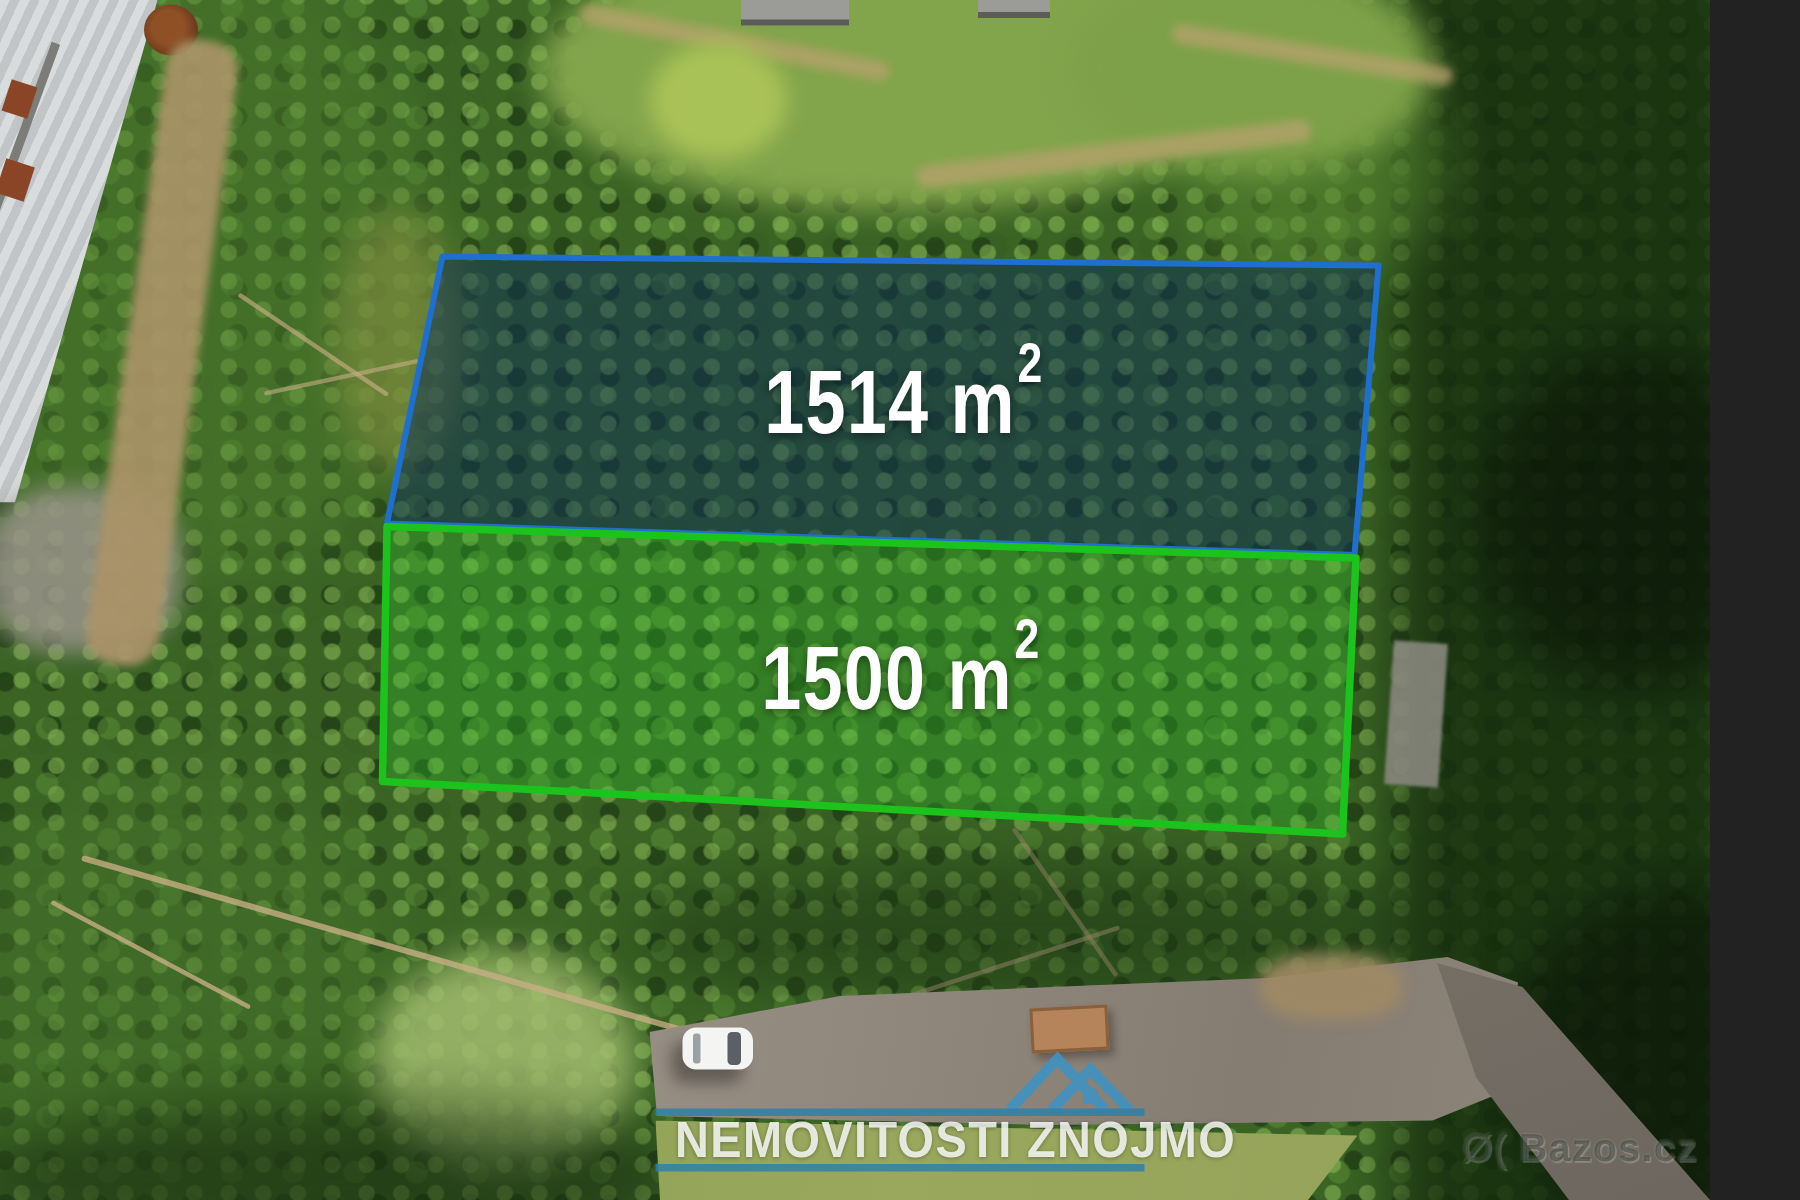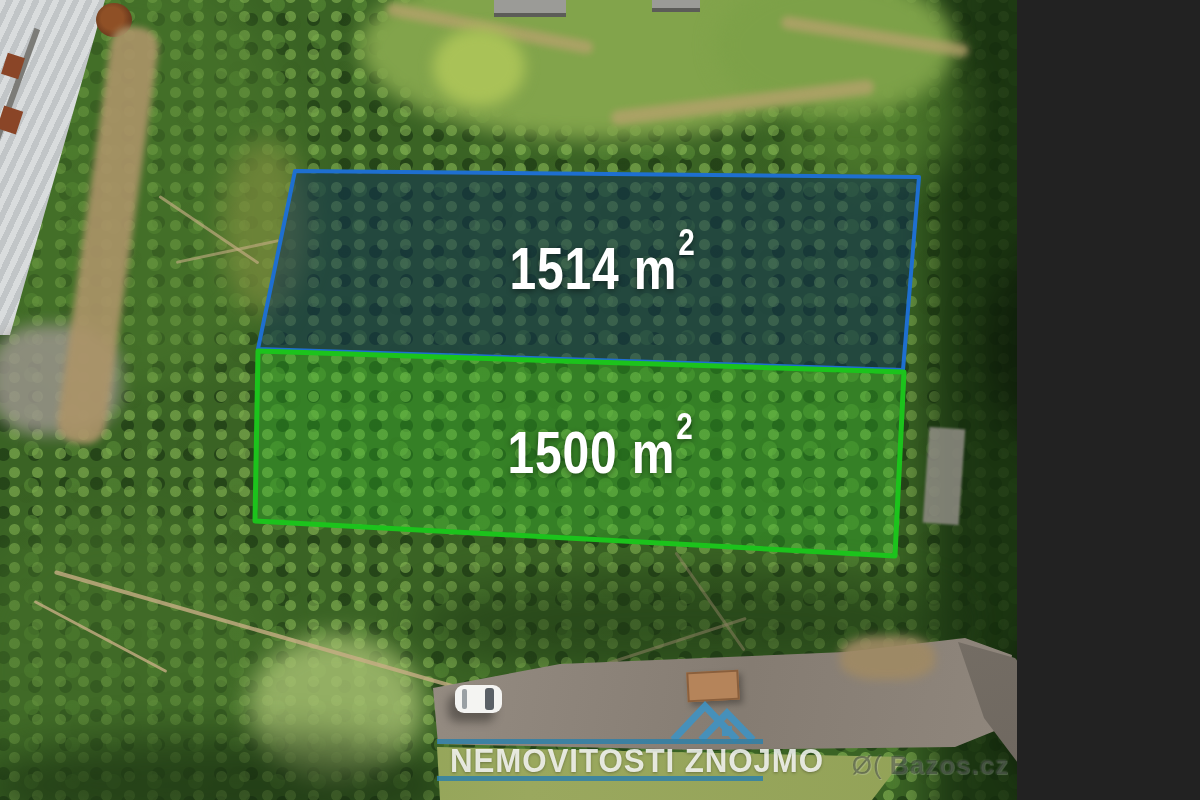--- a/index.html
+++ b/index.html
@@ -1,16 +1,16 @@
 <!DOCTYPE html>
 <html><head>
 <meta charset="utf-8">
 <style>
   html,body{margin:0;padding:0;background:#222;}
-  #canvas{position:relative;width:1017px;height:800px;overflow:hidden;
+  #canvas{position:relative;width:1140px;height:800px;overflow:hidden;
           font-family:"Liberation Sans",sans-serif;background:#33591f;}
   
   #trees{position:absolute;inset:0;
     background-color:#3a6324;
     background-image:
       radial-gradient(circle at 50% 50%, rgba(150,198,94,.50) 0 5px, transparent 6px),
       radial-gradient(circle at 50% 50%, rgba(96,148,58,.48) 0 7px, transparent 8px),
       radial-gradient(circle at 50% 50%, rgba(20,44,15,.55) 0 6px, transparent 7px),
       radial-gradient(circle at 50% 50%, rgba(56,94,34,.60) 0 9px, transparent 10px);
     background-size:23px 19px,41px 37px,31px 29px,53px 47px;

